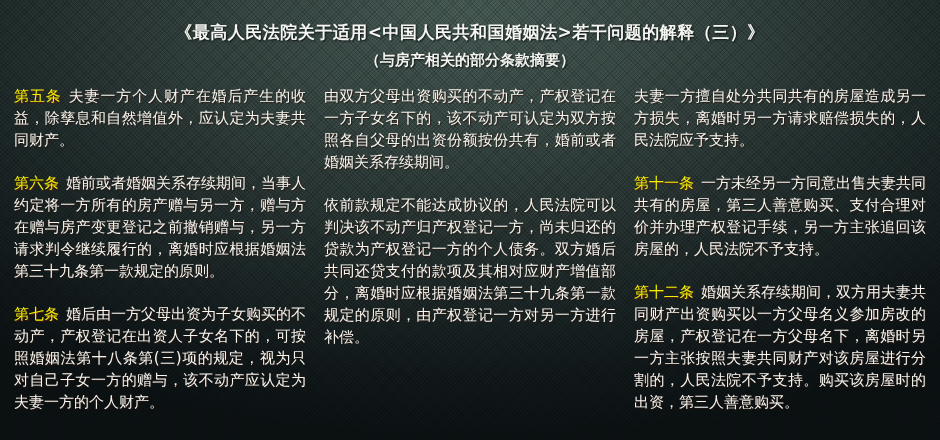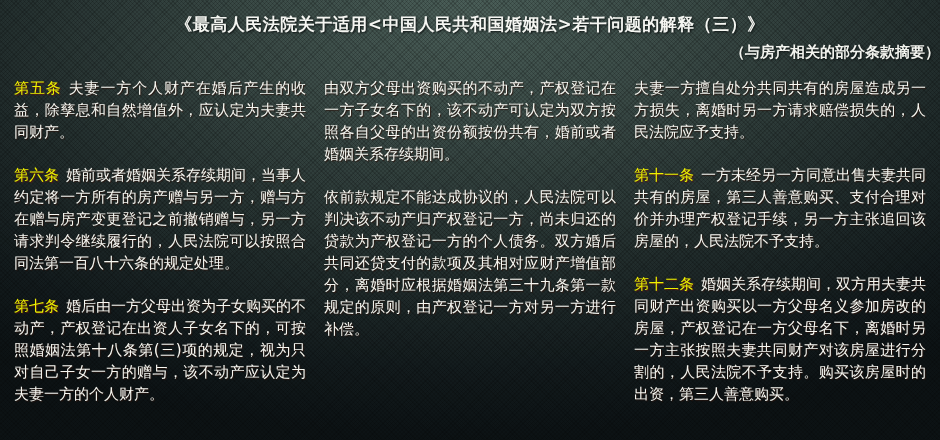--- a/index.html
+++ b/index.html
@@ -32,32 +32,32 @@
       repeating-linear-gradient(45deg, rgba(0,0,0,0.16) 0 1px, transparent 1px 3px),
       repeating-linear-gradient(-45deg, rgba(0,0,0,0.16) 0 1px, transparent 1px 3px);
     mix-blend-mode: multiply;
   }
   .content {
     position: relative;
     z-index: 1;
   }
   .title {
     margin: 0;
-    padding-top: 13px;
+    padding-top: 21px;
     text-align: center;
     font-size: 17px;
     font-weight: bold;
     color: #f5f6f2;
     letter-spacing: 0.5px;
     text-shadow: 1px 1px 2px rgba(10, 14, 14, 0.9);
   }
   .subtitle {
     margin: 0;
     padding-top: 7px;
-    text-align: right;
+    text-align: center;
     font-size: 15px;
     font-weight: bold;
     color: #f2f3ee;
     text-shadow: 1px 1px 2px rgba(10, 14, 14, 0.9);
   }
   .columns {
     display: flex;
     gap: 18px;
     padding: 0 14px;
     margin-top: 15px;
@@ -96,21 +96,21 @@
     <h1 class="title">《最高人民法院关于适用&lt;中国人民共和国婚姻法&gt;若干问题的解释（三）》</h1>
     <h2 class="subtitle">（与房产相关的部分条款摘要）</h2>
 
     <div class="columns">
 
       <div class="col">
         <p class="para">
           <span class="art-num">第五条</span><span class="art-text">夫妻一方个人财产在婚后产生的收益，除孳息和自然增值外，应认定为夫妻共同财产。</span>
         </p>
         <p class="para">
-          <span class="art-num">第六条</span><span class="art-text">婚前或者婚姻关系存续期间，当事人约定将一方所有的房产赠与另一方，赠与方在赠与房产变更登记之前撤销赠与，另一方请求判令继续履行的，人民法院可以按照合同法第一百八十六条的规定处理。</span>
+          <span class="art-num">第六条</span><span class="art-text">婚前或者婚姻关系存续期间，当事人约定将一方所有的房产赠与另一方，赠与方在赠与房产变更登记之前撤销赠与，另一方请求判令继续履行的，离婚时应根据婚姻法第三十九条第一款规定的原则。</span>
         </p>
         <p class="para">
           <span class="art-num">第七条</span><span class="art-text">婚后由一方父母出资为子女购买的不动产，产权登记在出资人子女名下的，可按照婚姻法第十八条第(三)项的规定，视为只对自己子女一方的赠与，该不动产应认定为夫妻一方的个人财产。</span>
         </p>
       </div>
 
       <div class="col">
         <p class="para">
           <span class="art-text">由双方父母出资购买的不动产，产权登记在一方子女名下的，该不动产可认定为双方按照各自父母的出资份额按份共有，婚前或者婚姻关系存续期间。</span>
         </p>

